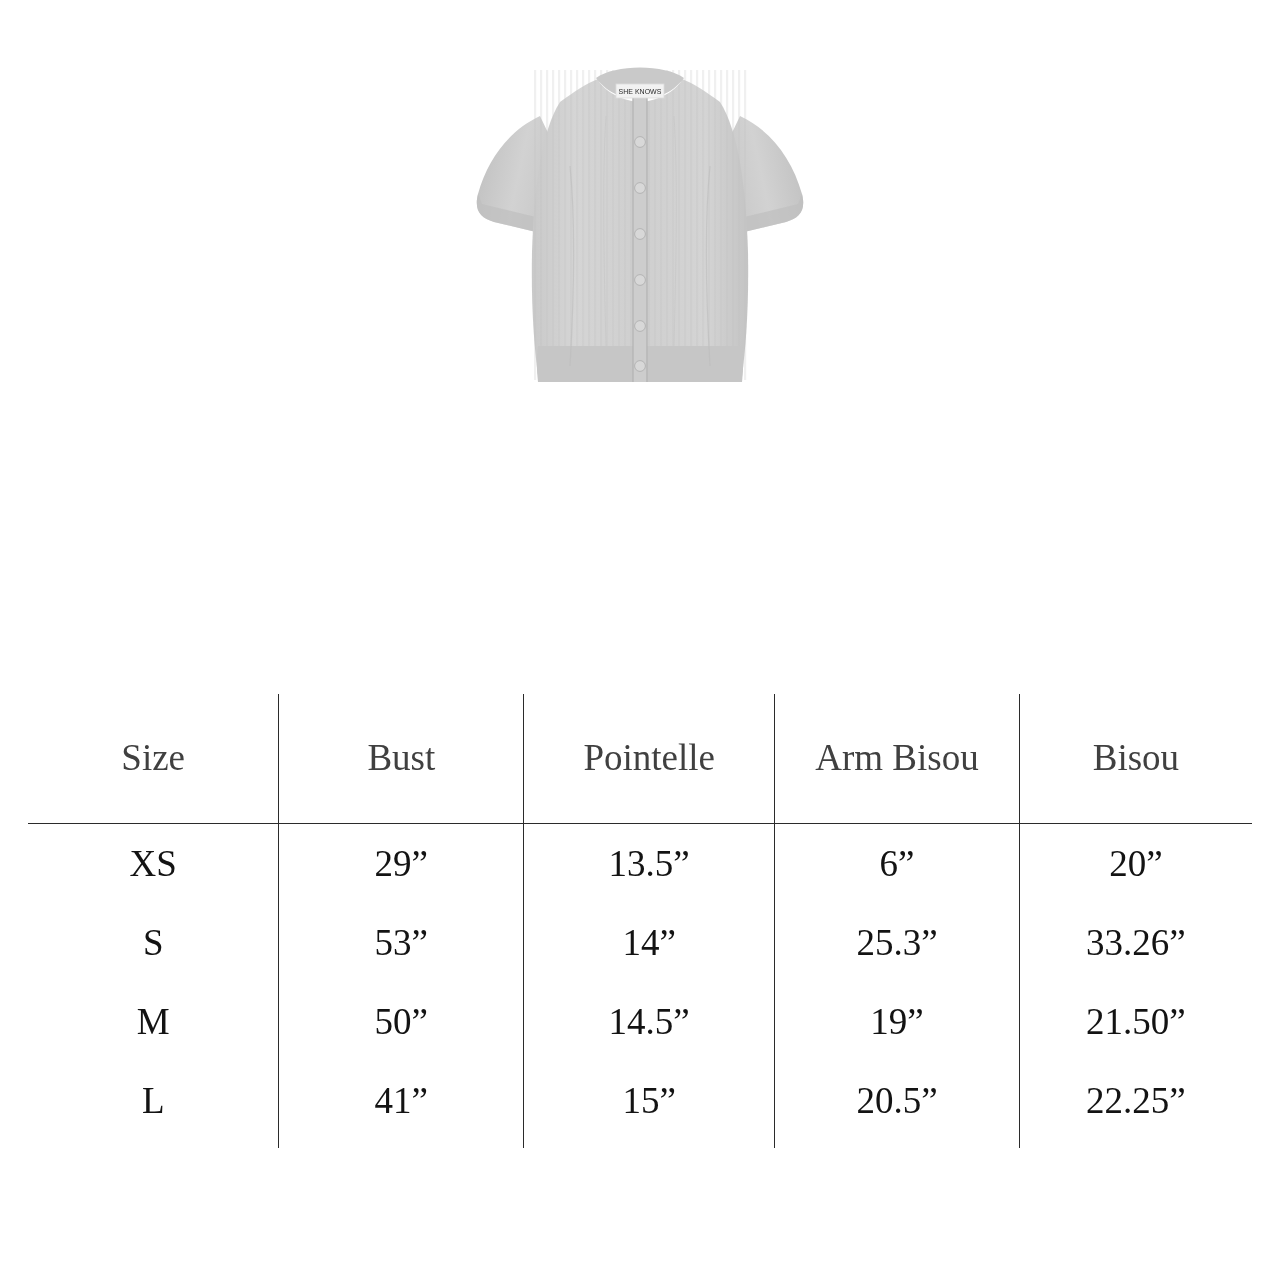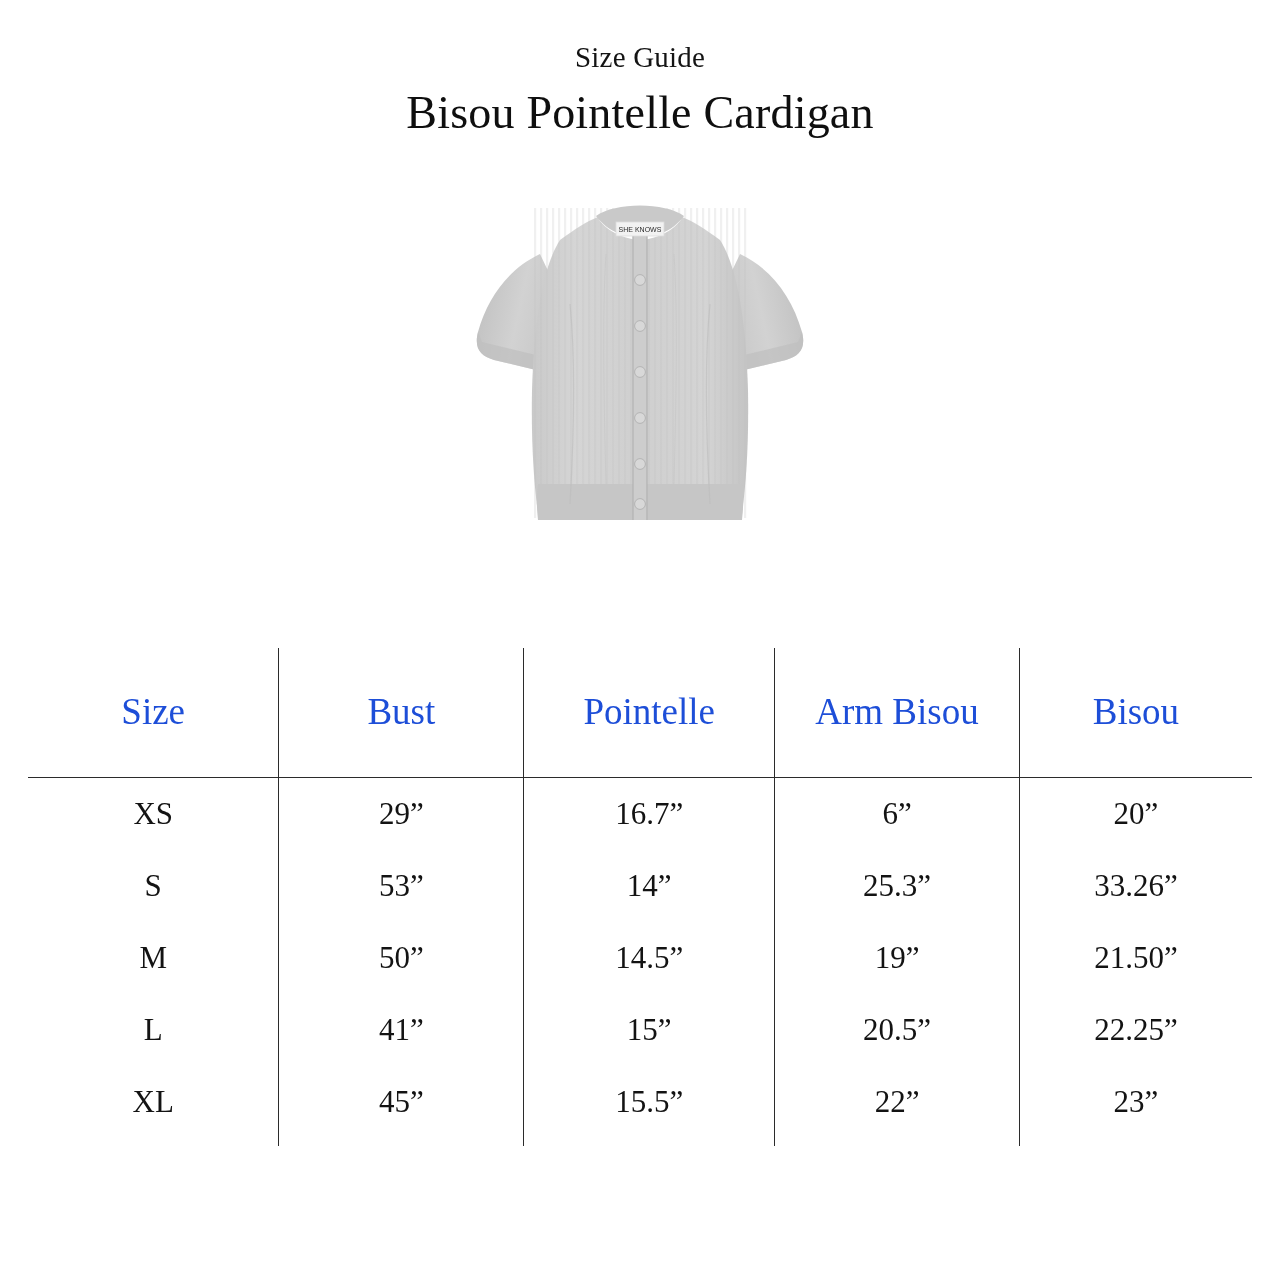--- a/index.html
+++ b/index.html
@@ -72,25 +72,25 @@
   table.size-table th,
   table.size-table td {
     text-align: center;
     vertical-align: middle;
     border: 0;
   }
   table.size-table th {
     font-weight: normal;
     font-size: 37px;
     padding: 42px 0 44px 0;
-    color: #1d4ed8;
+    color: #404040;
     border-bottom: 1.5px solid #2b2b2b;
   }
   table.size-table td {
-    font-size: 31px;
+    font-size: 37px;
     padding: 18px 0 18px 0;
     color: #131313;
   }
   
   table.size-table th:not(:first-child),
   table.size-table td:not(:first-child) {
     border-left: 1.5px solid #2b2b2b;
   }
   table.size-table tbody tr:last-child td {
     padding-bottom: 26px;
@@ -99,24 +99,20 @@
   .col-bust { width: 20%; }
   .col-shoulders { width: 20.5%; }
   .col-armhole { width: 20%; }
   .col-length { width: 19%; }
 </style>
 </head>
 <body>
 
 <div class="page">
 
-  <div class="header">
-    <div class="eyebrow">Size Guide</div>
-    <div class="title">Bisou Pointelle Cardigan</div>
-  </div>
 
   <div class="product-wrap">
     <div class="garment">
       <svg viewBox="0 0 440 400" width="440" height="400" xmlns="http://www.w3.org/2000/svg">
         <defs>
           <linearGradient id="knit" x1="0" y1="0" x2="1" y2="0">
             <stop offset="0%" stop-color="#c9c9c9"></stop>
             <stop offset="20%" stop-color="#d5d5d5"></stop>
             <stop offset="50%" stop-color="#cfcfcf"></stop>
             <stop offset="80%" stop-color="#d4d4d4"></stop>
@@ -191,21 +187,21 @@
           <th>Bust</th>
           <th>Pointelle</th>
           <th>Arm Bisou</th>
           <th>Bisou</th>
         </tr>
       </thead>
       <tbody>
         <tr>
           <td>XS</td>
           <td>29”</td>
-          <td>16.7”</td>
+          <td>13.5”</td>
           <td>6”</td>
           <td>20”</td>
         </tr>
         <tr>
           <td>S</td>
           <td>53”</td>
           <td>14”</td>
           <td>25.3”</td>
           <td>33.26”</td>
         </tr>
@@ -216,24 +212,17 @@
           <td>19”</td>
           <td>21.50”</td>
         </tr>
         <tr>
           <td>L</td>
           <td>41”</td>
           <td>15”</td>
           <td>20.5”</td>
           <td>22.25”</td>
         </tr>
-        <tr>
-          <td>XL</td>
-          <td>45”</td>
-          <td>15.5”</td>
-          <td>22”</td>
-          <td>23”</td>
-        </tr>
       </tbody>
     </table>
   </div>
 
 </div>
 
 </body></html>

